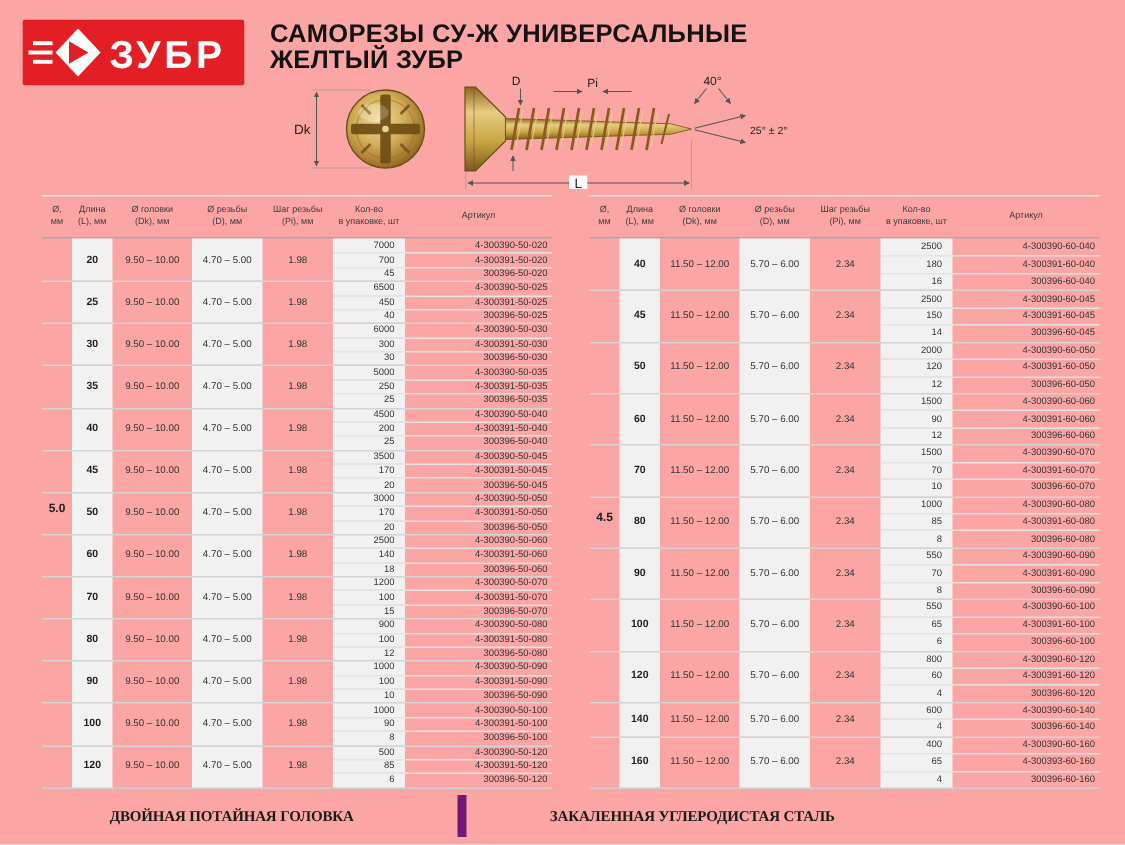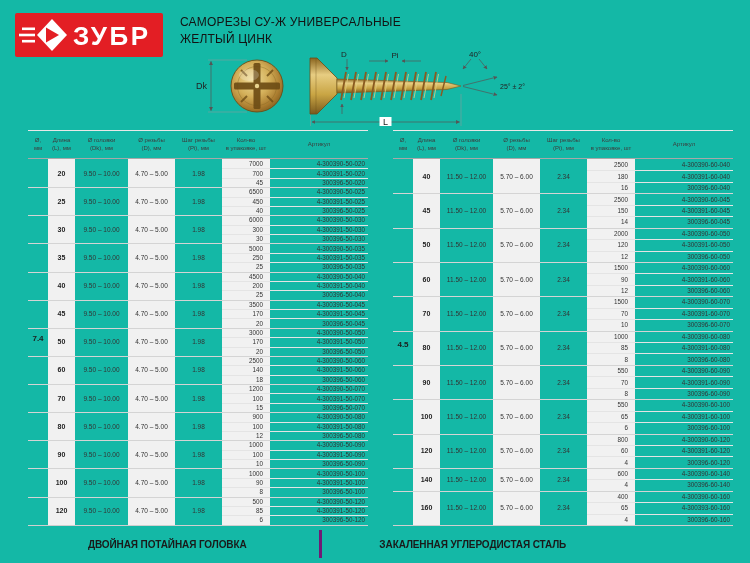--- a/index.html
+++ b/index.html
@@ -1,21 +1,21 @@
 <!DOCTYPE html>
 <html><head>
 <meta charset="utf-8">
 <style>
   html,body{margin:0;padding:0;background:#fff;}
-  .page{position:relative;width:750px;height:563px;background:#14b8a6;overflow:hidden;
+  .page{position:relative;width:750px;height:563px;background:#fca5a5;overflow:hidden;
         font-family:"Liberation Sans","DejaVu Sans",sans-serif;}
 
   
   .logo{position:absolute;left:15px;top:13px;width:148px;height:44px;}
-  .title{position:absolute;left:180px;top:14px;font-size:12px;font-weight:400;
+  .title{position:absolute;left:180px;top:14px;font-size:17px;font-weight:700;
          color:#131313;line-height:17px;letter-spacing:0.2px;}
 
   
   .diagram{position:absolute;left:195px;top:48px;width:340px;height:80px;}
 
   
   .table{position:absolute;top:130px;width:340px;}
   #t50{left:28px;--rh:9.3846px;}
   #t60{left:393px;--rh:11.4375px;}
   .thead{display:flex;height:27px;border-top:1px solid #e8e8e8;border-bottom:1px solid #a8a8a8;}
@@ -38,45 +38,45 @@
       background:#e4e4e4;z-index:2;}
   .qty{width:48px;background:#f1f1f1;display:flex;align-items:center;justify-content:flex-end;
       padding-right:7px;box-sizing:border-box;font-size:6.3px;color:#333;}
   .art{flex:1;display:flex;align-items:center;justify-content:flex-end;padding-right:3px;
       box-sizing:border-box;font-size:6.3px;color:#333;}
   .dia{position:absolute;left:0;width:20px;text-align:center;font-weight:700;
       font-size:8px;color:#1d1d1d;}
   #t50 .dia{top:204px;} #t60 .dia{top:210px;}
 
   
-  .footer{position:absolute;left:16px;top:530px;width:608px;height:28px;display:flex;}
+  .footer{position:absolute;left:4px;top:530px;width:608px;height:28px;display:flex;font-family:Liberation Serif, serif;}
   .fitem{flex:1;display:flex;align-items:center;justify-content:center;font-size:10px;
       font-weight:700;color:#1a1a1a;letter-spacing:-0.1px;}
-  .fitem + .fitem{border-left:3px solid #701a75;}
+  .fitem + .fitem{border-left:6px solid #701a75;}
 </style>
 </head>
 <body>
 
 <div class="page">
 
   <svg class="logo" viewBox="0 0 148 44">
     <rect x="0" y="0" width="148" height="44" rx="2" fill="#e31e24"></rect>
     <g>
       <rect x="7" y="14.5" width="13" height="2.6" fill="#fff"></rect>
       <rect x="4" y="20.7" width="16" height="2.6" fill="#fff"></rect>
       <rect x="7" y="26.9" width="13" height="2.6" fill="#fff"></rect>
       <polygon points="37,6 52,22 37,38 22,22" fill="#fff"></polygon>
       <polygon points="31,14.5 44,22 31,29.5" fill="#e31e24"></polygon>
     </g>
     <text x="58" y="32" font-size="26" font-weight="700" fill="#ffffff" letter-spacing="2.5">ЗУБР</text>
   </svg>
 
   <div class="title">
     <div>САМОРЕЗЫ СУ-Ж УНИВЕРСАЛЬНЫЕ</div>
-    <div>ЖЕЛТЫЙ ЦИНК</div>
+    <div>ЖЕЛТЫЙ ЗУБР</div>
   </div>
 
   <svg class="diagram" viewBox="0 0 340 80">
     <defs>
       <radialGradient id="gHead" cx="42%" cy="38%" r="70%">
         <stop offset="0%" stop-color="#eedc9a"></stop>
           <stop offset="45%" stop-color="#d4b05a"></stop>
         <stop offset="78%" stop-color="#a97b2e"></stop>
           <stop offset="100%" stop-color="#7a5a1e"></stop>
       </radialGradient>
@@ -464,21 +464,21 @@
               <div class="qty">85</div>
               <div class="art">4-300391-50-120</div>
             </div>
             <div class="pack">
               <div class="qty">6</div>
               <div class="art">300396-50-120</div>
             </div>
           </div>
         </div>
       </div>
-    <div class="dia">7.4</div>
+    <div class="dia">5.0</div>
   </div>
 
   <div class="table" id="t60">
     <div class="thead">
         <div class="th th-dia">
           <span>Ø,</span>
           <span>мм</span>
         </div>
         <div class="th th-len">
           <span>Длина</span>

